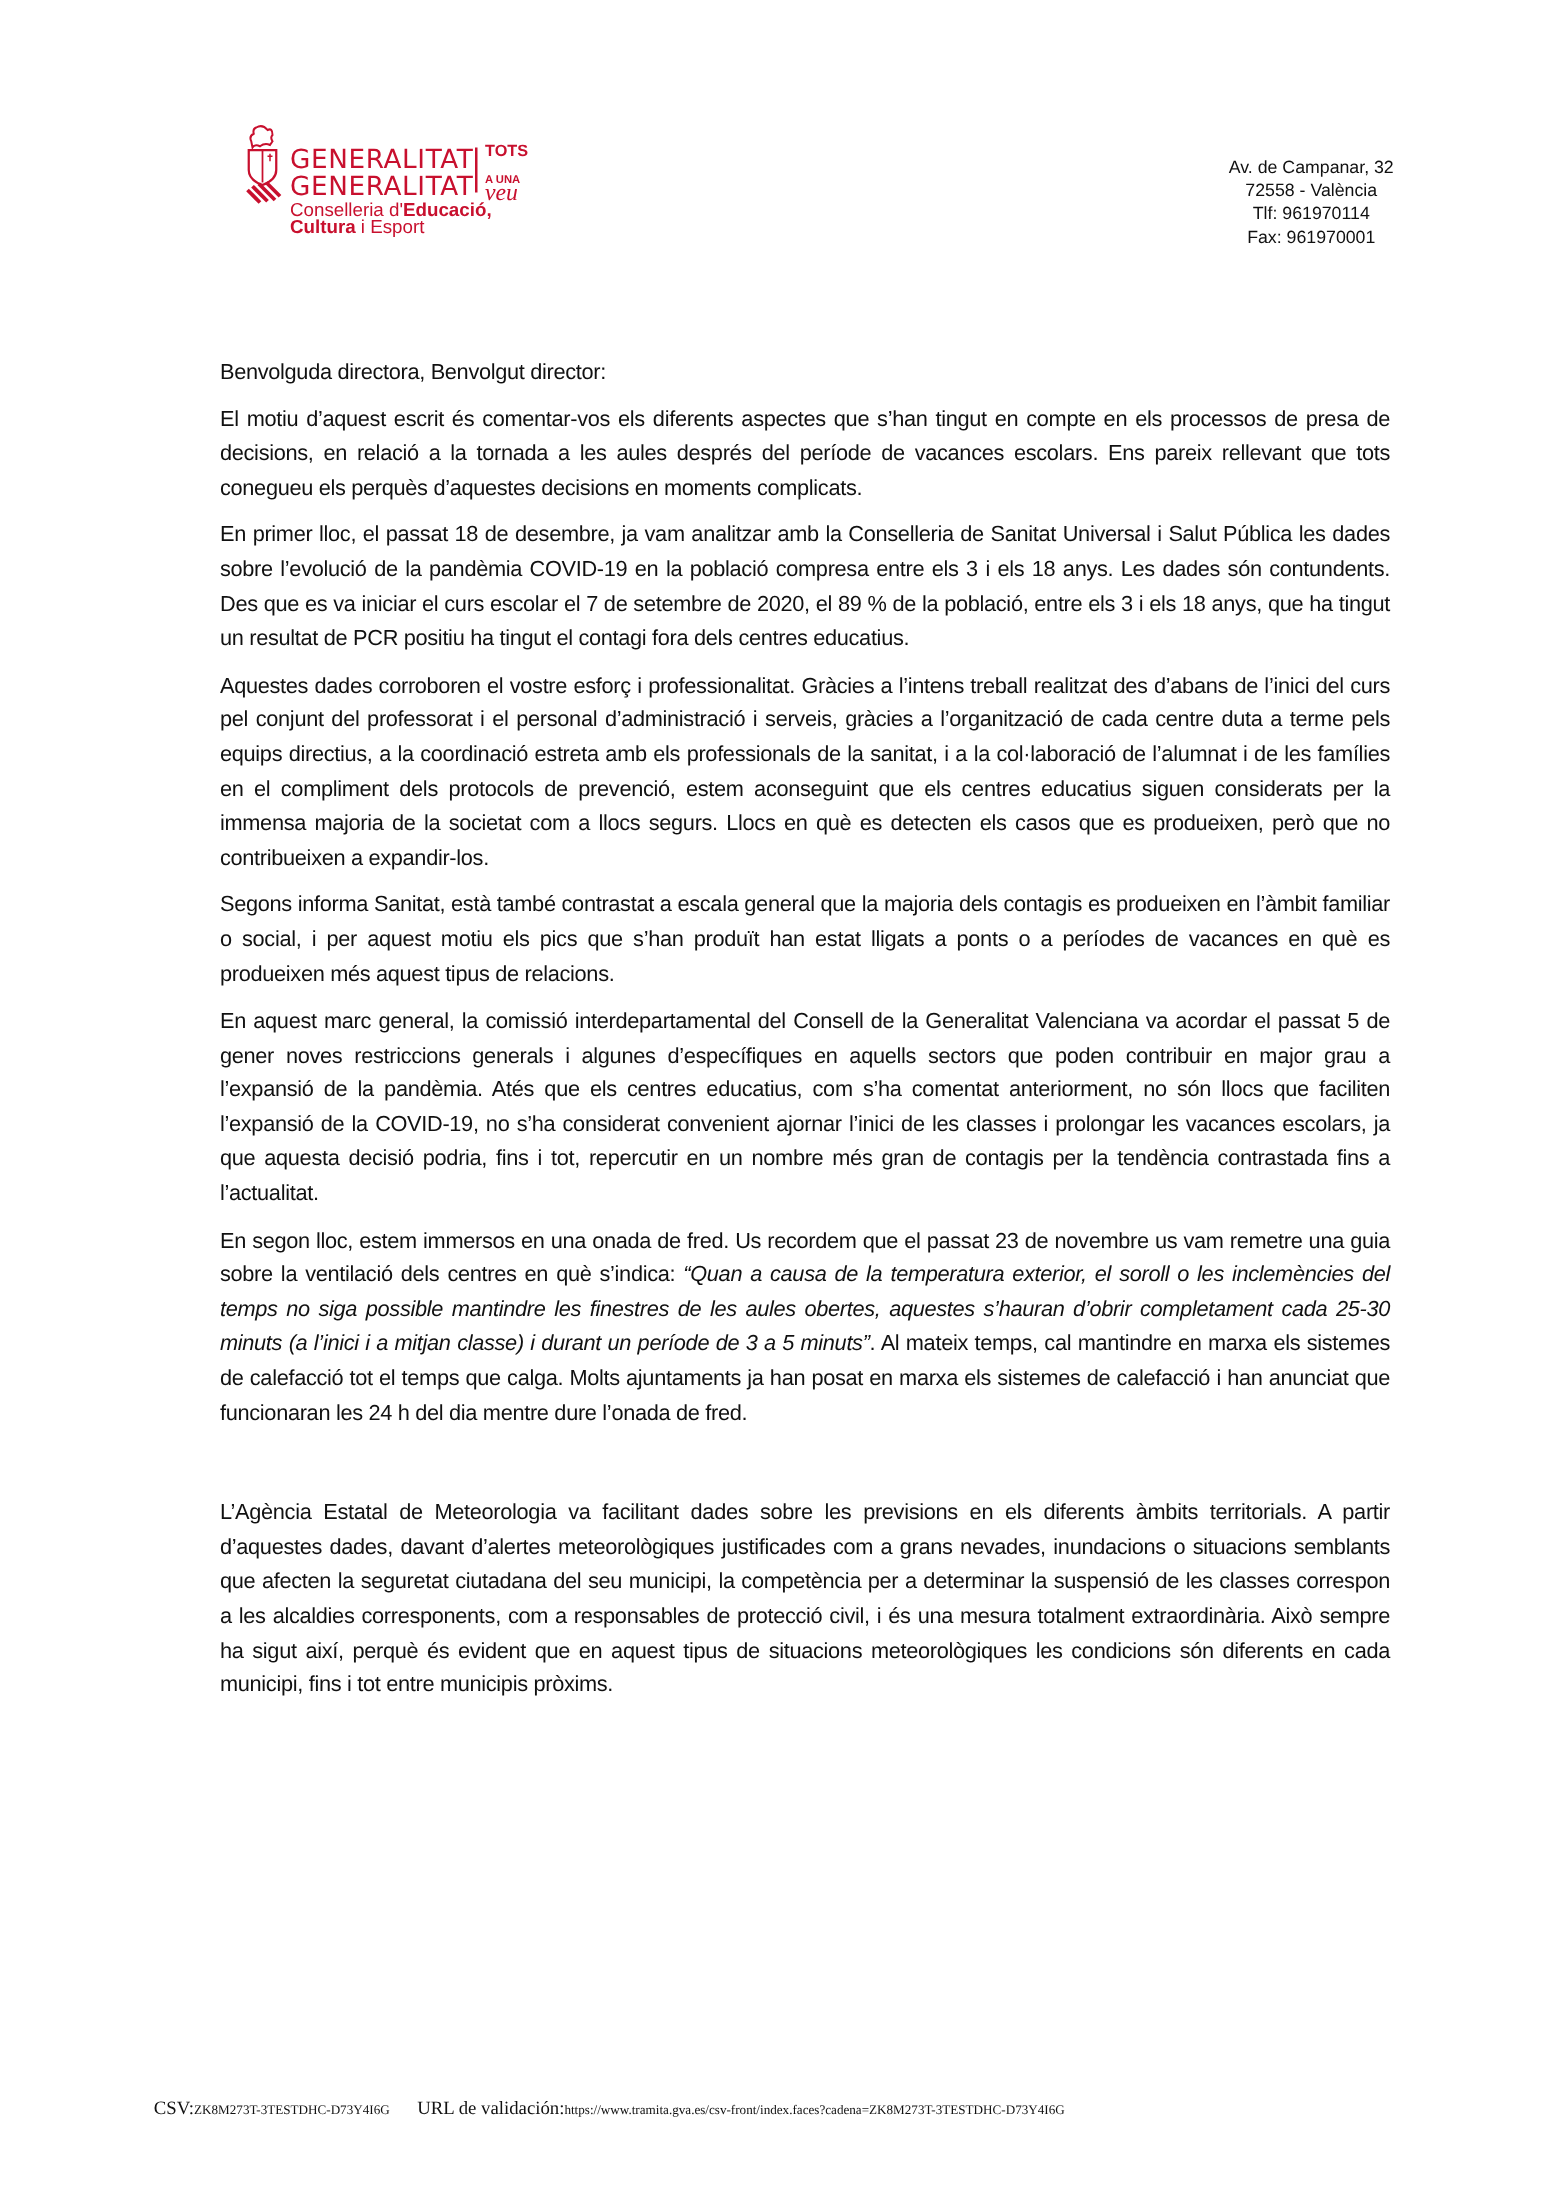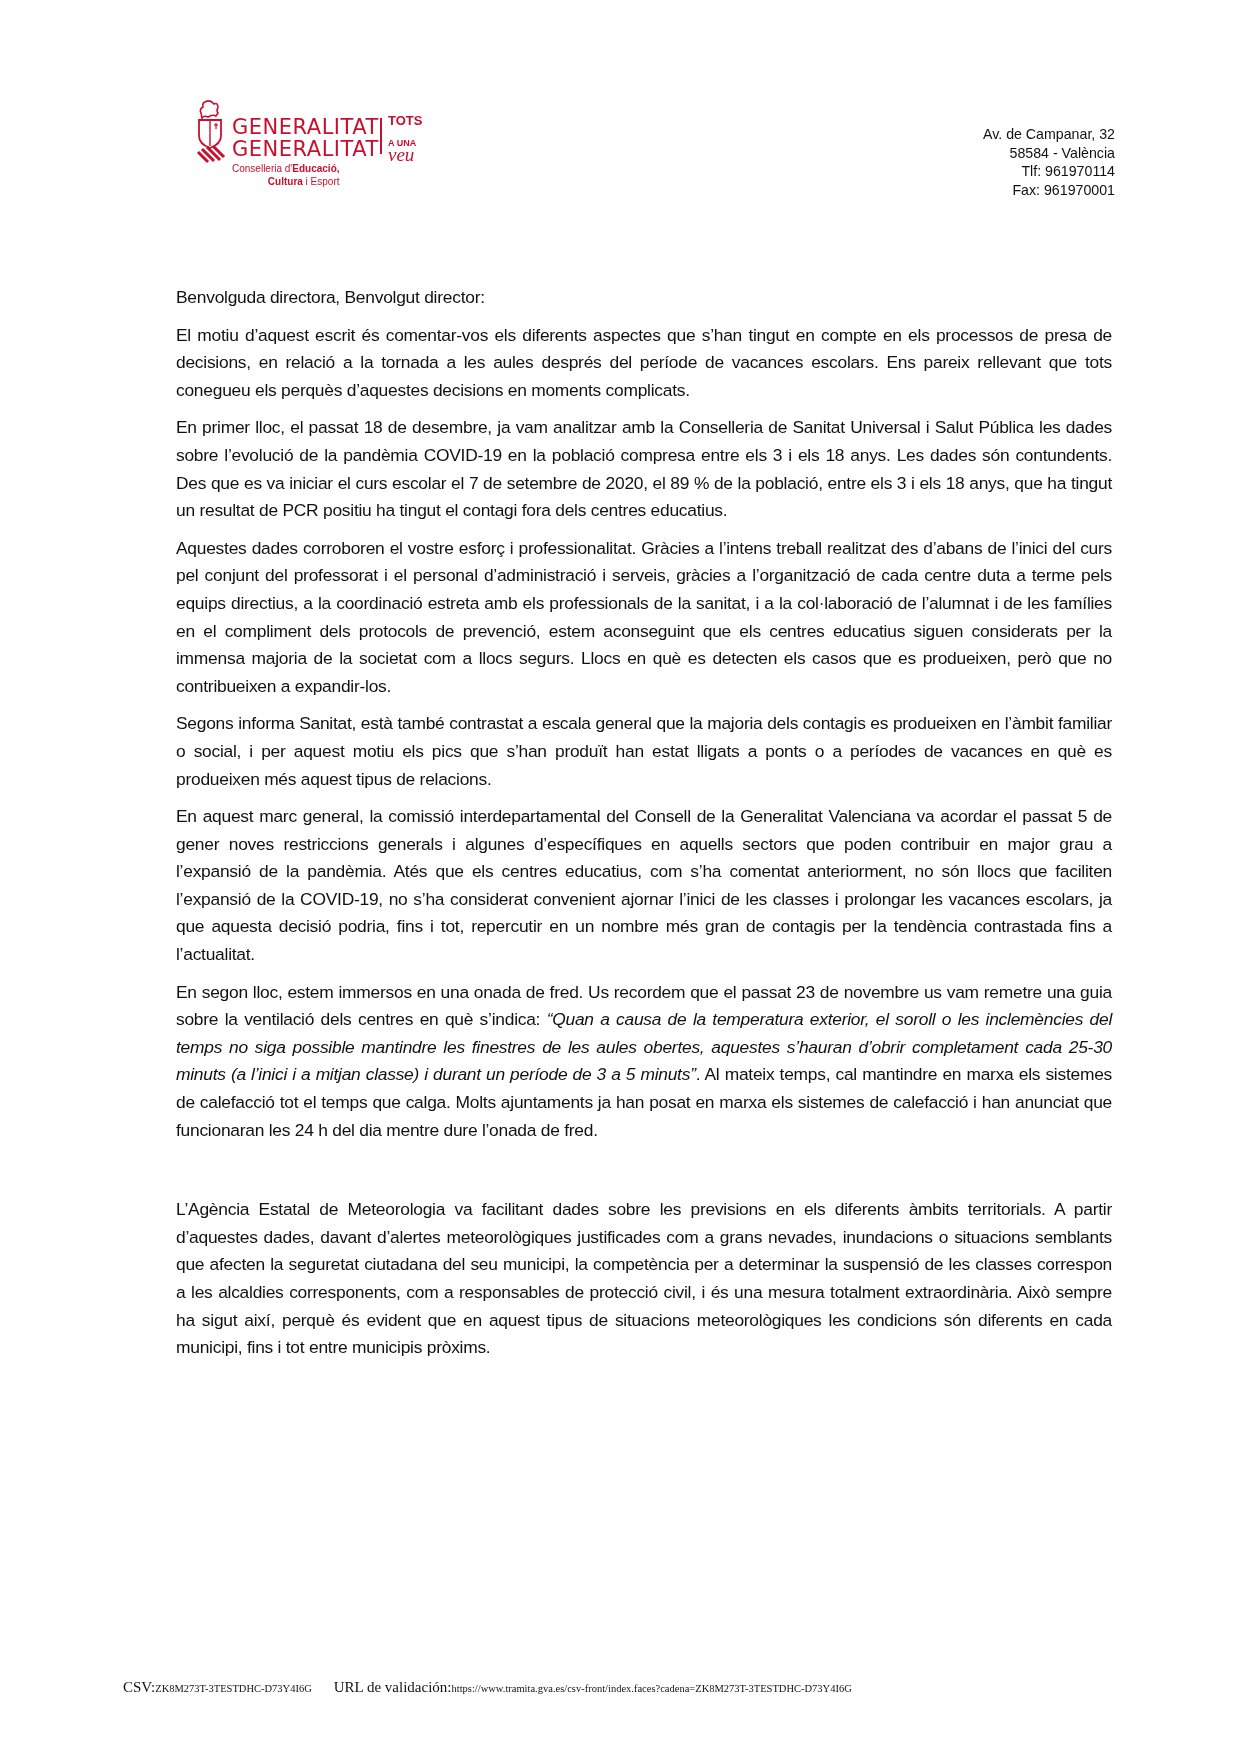--- a/index.html
+++ b/index.html
@@ -1,29 +1,29 @@
 <!DOCTYPE html>
 <html><head>
 <meta charset="utf-8">
 <style>
   html, body { margin: 0; padding: 0; background: #ffffff; }
   body { width: 1241px; height: 1754px; position: relative; overflow: hidden; font-family: "Liberation Sans", sans-serif; color: #111; }
   .header { position: absolute; left: 0; top: 0; width: 1241px; height: 230px; }
   .logo { position: absolute; left: 196px; top: 100px; width: 260px; height: 90px; }
   .crest { position: absolute; left: 0; top: 0; width: 30px; height: 70px; }
   .gv-text { position: absolute; left: 36px; top: 16px; color: #c8102e; font-family: "DejaVu Sans", sans-serif; font-size: 21px; line-height: 22px; letter-spacing: 0.5px; text-align: right; }
-  .gv-sub { position: absolute; left: 36px; top: 62px; color: #c8102e; font-family: "Liberation Sans", sans-serif; font-size: 10px; line-height: 13px; font-weight: normal; text-align: right; }
+  .gv-sub { position: absolute; left: 36px; top: 62px; color: #c8102e; font-family: "Liberation Sans", sans-serif; font-size: 15px; line-height: 13px; font-weight: normal; }
   .gv-sub b { font-weight: bold; }
   .logo-sep { position: absolute; left: 184px; top: 18px; width: 2px; height: 36px; background: #c8102e; }
   .tots { position: absolute; left: 192px; top: 16px; color: #c8102e; font-family: "Liberation Sans", sans-serif; font-weight: bold; line-height: 10px; }
   .tots .l1 { font-size: 13px; display: block; }
   .tots .l2 { font-size: 9px; display: block; margin-top: 12px; }
   .tots .l3 { font-size: 19px; display: block; font-style: italic; font-family: "Liberation Serif", serif; font-weight: normal; margin-top: 2px; }
   .secretaria { position: absolute; left: 480px; top: 131px; width: 300px; text-align: center; font-weight: bold; font-size: 15.5px; line-height: 19px; }
-  .address { position: absolute; right: 126px; top: 125px; text-align: right; font-size: 14.2px; line-height: 18.5px; }
+  .address { position: absolute; right: 126px; top: 125px; text-align: center; font-size: 14.2px; line-height: 18.5px; }
   .body-text { position: absolute; left: 176px; top: 284px; width: 936px; font-family: "Liberation Sans", sans-serif; font-size: 17.4px; line-height: 27.6px; color: #111; }
   .body-text p { margin: 0 0 10px 0; text-align: justify; letter-spacing: -0.25px; }
   .body-text p.greet { margin-bottom: 10px; }
   .body-text p.gap { margin-top: 52px; }
   .body-text em { font-style: italic; }
   .footer { position: absolute; left: 123px; top: 1679px; font-family: "Liberation Serif", serif; font-size: 10.5px; color: #111; white-space: nowrap; }
   .footer b { font-weight: normal; font-size: 15px; }
   .footer .spacer { display: inline-block; width: 22px; }
 </style>
 </head>
@@ -54,21 +54,21 @@
     <div class="tots">
       <span class="l1">TOTS</span>
       <span class="l2">A UNA</span>
       <span class="l3">veu</span>
     </div>
   </div>
 
 
   <div class="address">
     <div>Av. de Campanar, 32</div>
-    <div>58584 - València</div>
+    <div>72558 - València</div>
     <div>Tlf: 961970114</div>
     <div>Fax: 961970001</div>
   </div>
 </div>
 
 <div class="body-text">
   <p class="greet">Benvolguda directora, Benvolgut director:</p>
   <p>El motiu d’aquest escrit és comentar-vos els diferents aspectes que s’han tingut en compte en els processos de presa de decisions, en relació a la tornada a les aules després del període de vacances escolars. Ens pareix rellevant que tots conegueu els perquès d’aquestes decisions en moments complicats.</p>
   <p>En primer lloc, el passat 18 de desembre, ja vam analitzar amb la Conselleria de Sanitat Universal i Salut Pública les dades sobre l’evolució de la pandèmia COVID-19 en la població compresa entre els 3 i els 18 anys. Les dades són contundents. Des que es va iniciar el curs escolar el 7 de setembre de 2020, el 89 % de la població, entre els 3 i els 18 anys, que ha tingut un resultat de PCR positiu ha tingut el contagi fora dels centres educatius.</p>
   <p>Aquestes dades corroboren el vostre esforç i professionalitat. Gràcies a l’intens treball realitzat des d’abans de l’inici del curs pel conjunt del professorat i el personal d’administració i serveis, gràcies a l’organització de cada centre duta a terme pels equips directius, a la coordinació estreta amb els professionals de la sanitat, i a la col·laboració de l’alumnat i de les famílies en el compliment dels protocols de prevenció, estem aconseguint que els centres educatius siguen considerats per la immensa majoria de la societat com a llocs segurs. Llocs en què es detecten els casos que es produeixen, però que no contribueixen a expandir-los.</p>

